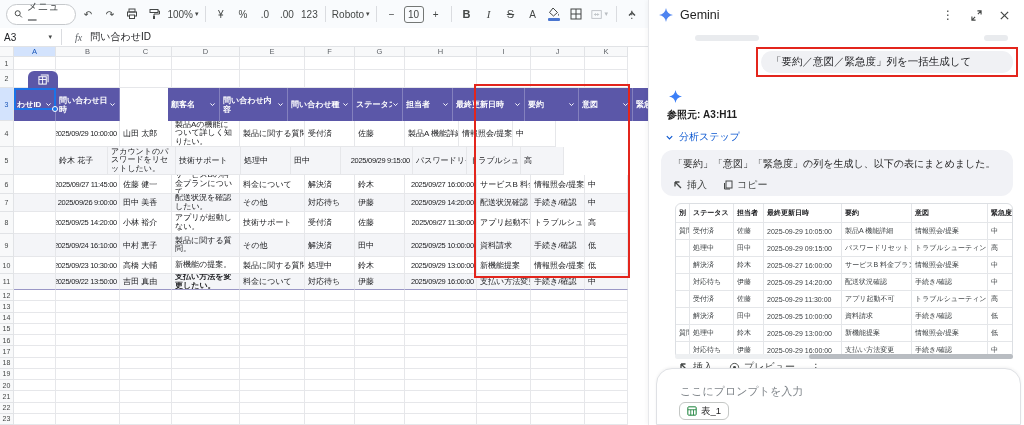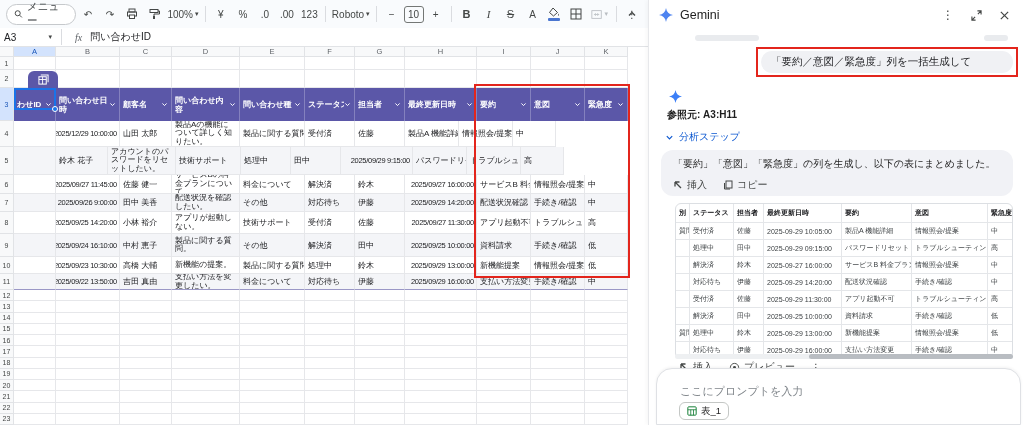--- a/index.html
+++ b/index.html
@@ -264,21 +264,21 @@
             </span>
           </div>
           <div class="cel" style="flex: 0 0 64px;">
             <span class="hc">
               <span class="lbl w">問い合わせ日時</span>
               <svg width="7" height="7" viewBox="0 0 10 10">
                 <path d="M2 3.5 L5 6.5 L8 3.5" fill="none" stroke="#fff" stroke-width="1.4"></path>
               </svg>
             </span>
           </div>
-          <div class="cel" style="flex: 0 0 52px;">
+          <div class="cel" style="flex: 0 0 52px; margin-left: 48px;">
             <span class="hc">
               <span class="lbl">顧客名</span>
               <svg width="7" height="7" viewBox="0 0 10 10">
                 <path d="M2 3.5 L5 6.5 L8 3.5" fill="none" stroke="#fff" stroke-width="1.4"></path>
               </svg>
             </span>
           </div>
           <div class="cel" style="flex: 0 0 68px;">
             <span class="hc">
               <span class="lbl w">問い合わせ内容</span>
@@ -340,21 +340,21 @@
               <span class="lbl">緊急度</span>
               <svg width="7" height="7" viewBox="0 0 10 10">
                 <path d="M2 3.5 L5 6.5 L8 3.5" fill="none" stroke="#fff" stroke-width="1.4"></path>
               </svg>
             </span>
           </div>
         </div>
         <div class="srow " style="height: 26px;">
           <div class="gut">4</div>
           <div class="cel" style="flex: 0 0 42px;"></div>
-          <div class="cel num" style="flex: 0 0 64px;">2025/12/29 10:00:00</div>
+          <div class="cel num" style="flex: 0 0 64px;">2025/09/29 10:00:00</div>
           <div class="cel" style="flex: 0 0 52px;">山田 太郎</div>
           <div class="cel wrap" style="flex: 0 0 68px;">製品Aの機能について詳しく知りたい。</div>
           <div class="cel" style="flex: 0 0 65px;">製品に関する質問</div>
           <div class="cel" style="flex: 0 0 50px;">受付済</div>
           <div class="cel" style="flex: 0 0 50px;">佐藤</div>
           <div class="cel" style="flex: 0 0 54px;">製品A 機能詳細</div>
           <div class="cel" style="flex: 0 0 54px;">情報照会/提案</div>
           <div class="cel" style="flex: 0 0 43px;">中</div>
         </div>
         <div class="srow band" style="height: 28px;">
@@ -438,21 +438,21 @@
           <div class="cel num" style="flex: 0 0 72px;">2025/09/29 13:00:00</div>
           <div class="cel" style="flex: 0 0 54px;">新機能提案</div>
           <div class="cel" style="flex: 0 0 54px;">情報照会/提案</div>
           <div class="cel" style="flex: 0 0 43px;">低</div>
         </div>
         <div class="srow band lastdata" style="height: 16px;">
           <div class="gut">11</div>
           <div class="cel" style="flex: 0 0 42px;"></div>
           <div class="cel num" style="flex: 0 0 64px;">2025/09/22 13:50:00</div>
           <div class="cel" style="flex: 0 0 52px;">吉田 真由</div>
-          <div class="cel wrap" style="flex: 0 0 68px;">支払い方法を変更したい。</div>
+          <div class="cel wrap" style="flex: 0 0 68px; font-weight: bold;">支払い方法を変更したい。</div>
           <div class="cel" style="flex: 0 0 65px;">料金について</div>
           <div class="cel" style="flex: 0 0 50px;">対応待ち</div>
           <div class="cel" style="flex: 0 0 50px;">伊藤</div>
           <div class="cel num" style="flex: 0 0 72px;">2025/09/29 16:00:00</div>
           <div class="cel" style="flex: 0 0 54px;">支払い方法変更</div>
           <div class="cel" style="flex: 0 0 54px;">手続き/確認</div>
           <div class="cel" style="flex: 0 0 43px;">中</div>
         </div>
         <div class="srow " style="height: 11.25px;">
           <div class="gut">12</div>

